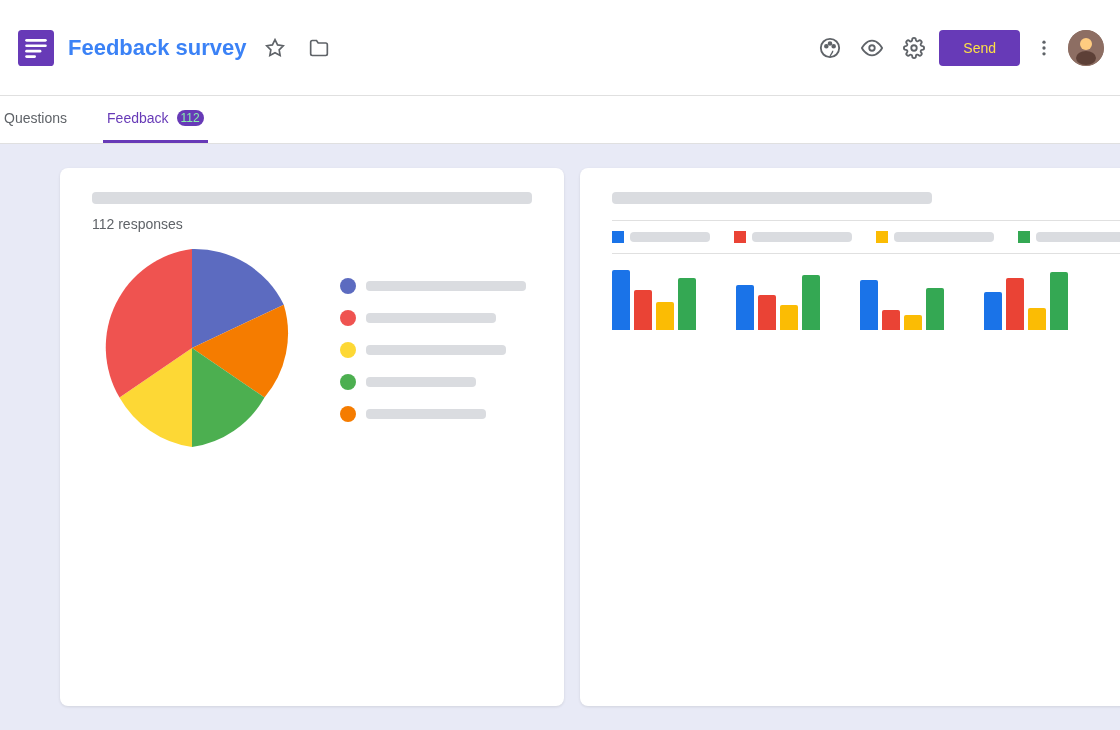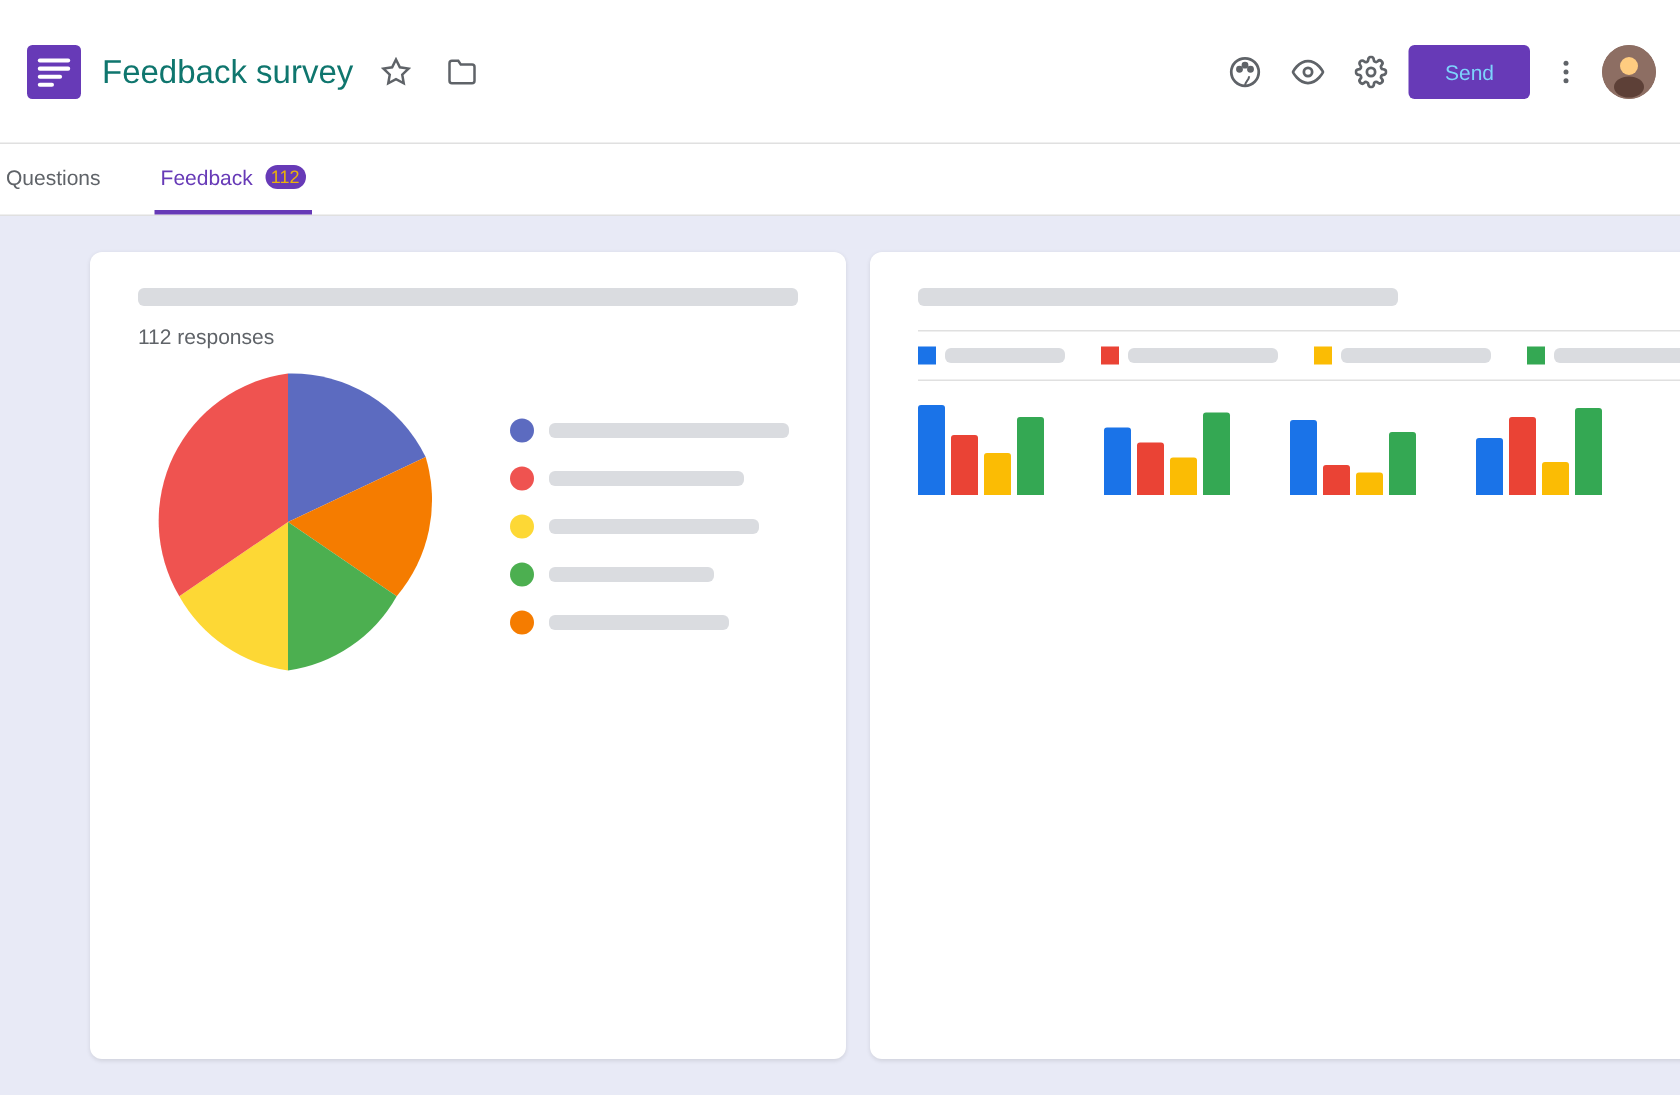--- a/index.html
+++ b/index.html
@@ -26,42 +26,42 @@
       display: flex;
       align-items: center;
       justify-content: center;
     }
     .doc-icon svg {
       width: 36px;
       height: 36px;
     }
     .title {
       font-size: 22px;
-      font-weight: 400;
-      color: #0f766e;
+      font-weight: 700;
+      color: #3b82f6;
     }
     .header-icon-btn {
       background: none;
       border: none;
       cursor: pointer;
       padding: 6px;
       border-radius: 50%;
       color: #5f6368;
       display: flex;
       align-items: center;
       justify-content: center;
     }
     .header-right {
       display: flex;
       align-items: center;
       gap: 8px;
     }
     .send-btn {
       background: #673ab7;
-      color: #7dd3fc;
+      color: #fde047;
       border: none;
       border-radius: 4px;
       padding: 10px 24px;
       font-size: 14px;
       font-weight: 500;
       cursor: pointer;
     }
     .avatar {
       width: 36px;
       height: 36px;
@@ -95,21 +95,21 @@
       align-items: center;
       gap: 8px;
       font-weight: 500;
     }
     .tab.active {
       color: #673ab7;
       border-bottom: 3px solid #673ab7;
     }
     .tab-badge {
       background: #673ab7;
-      color: #eab308;
+      color: #86efac;
       border-radius: 12px;
       padding: 1px 4px;
       font-size: 12px;
       font-weight: 500;
     }
 
     
     .main {
       background: #e8eaf6;
       padding: 24px 60px;

